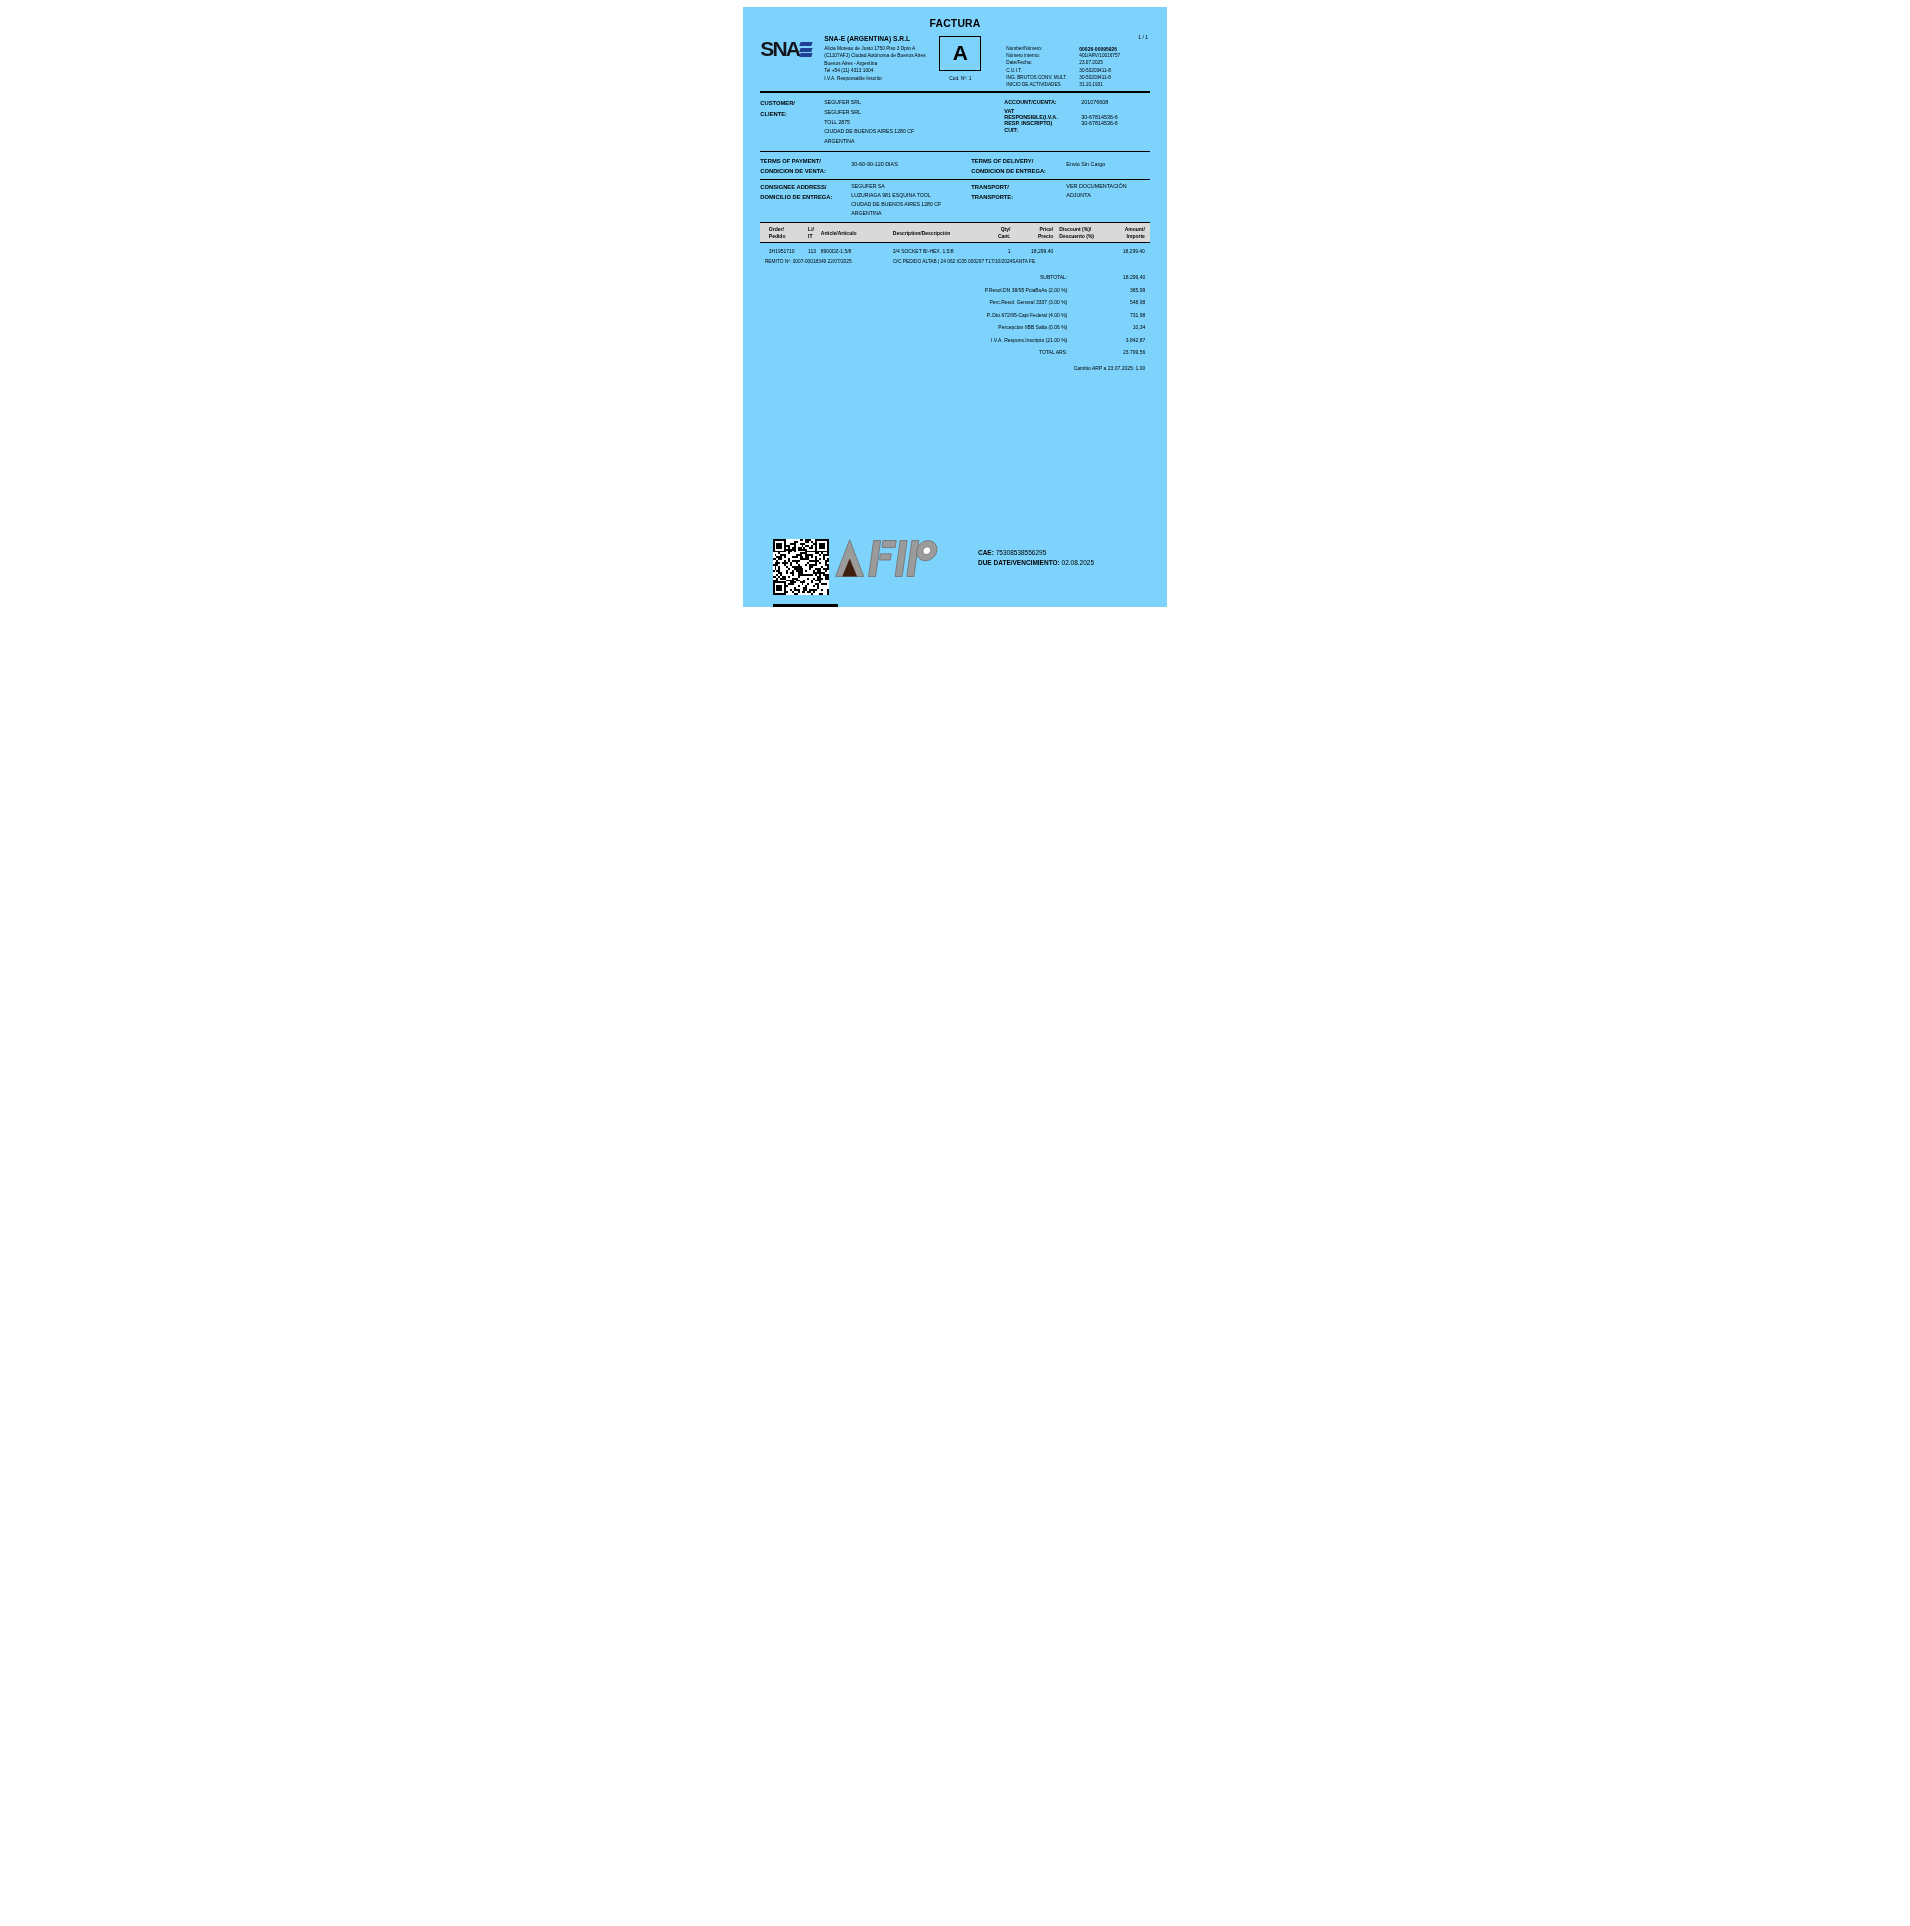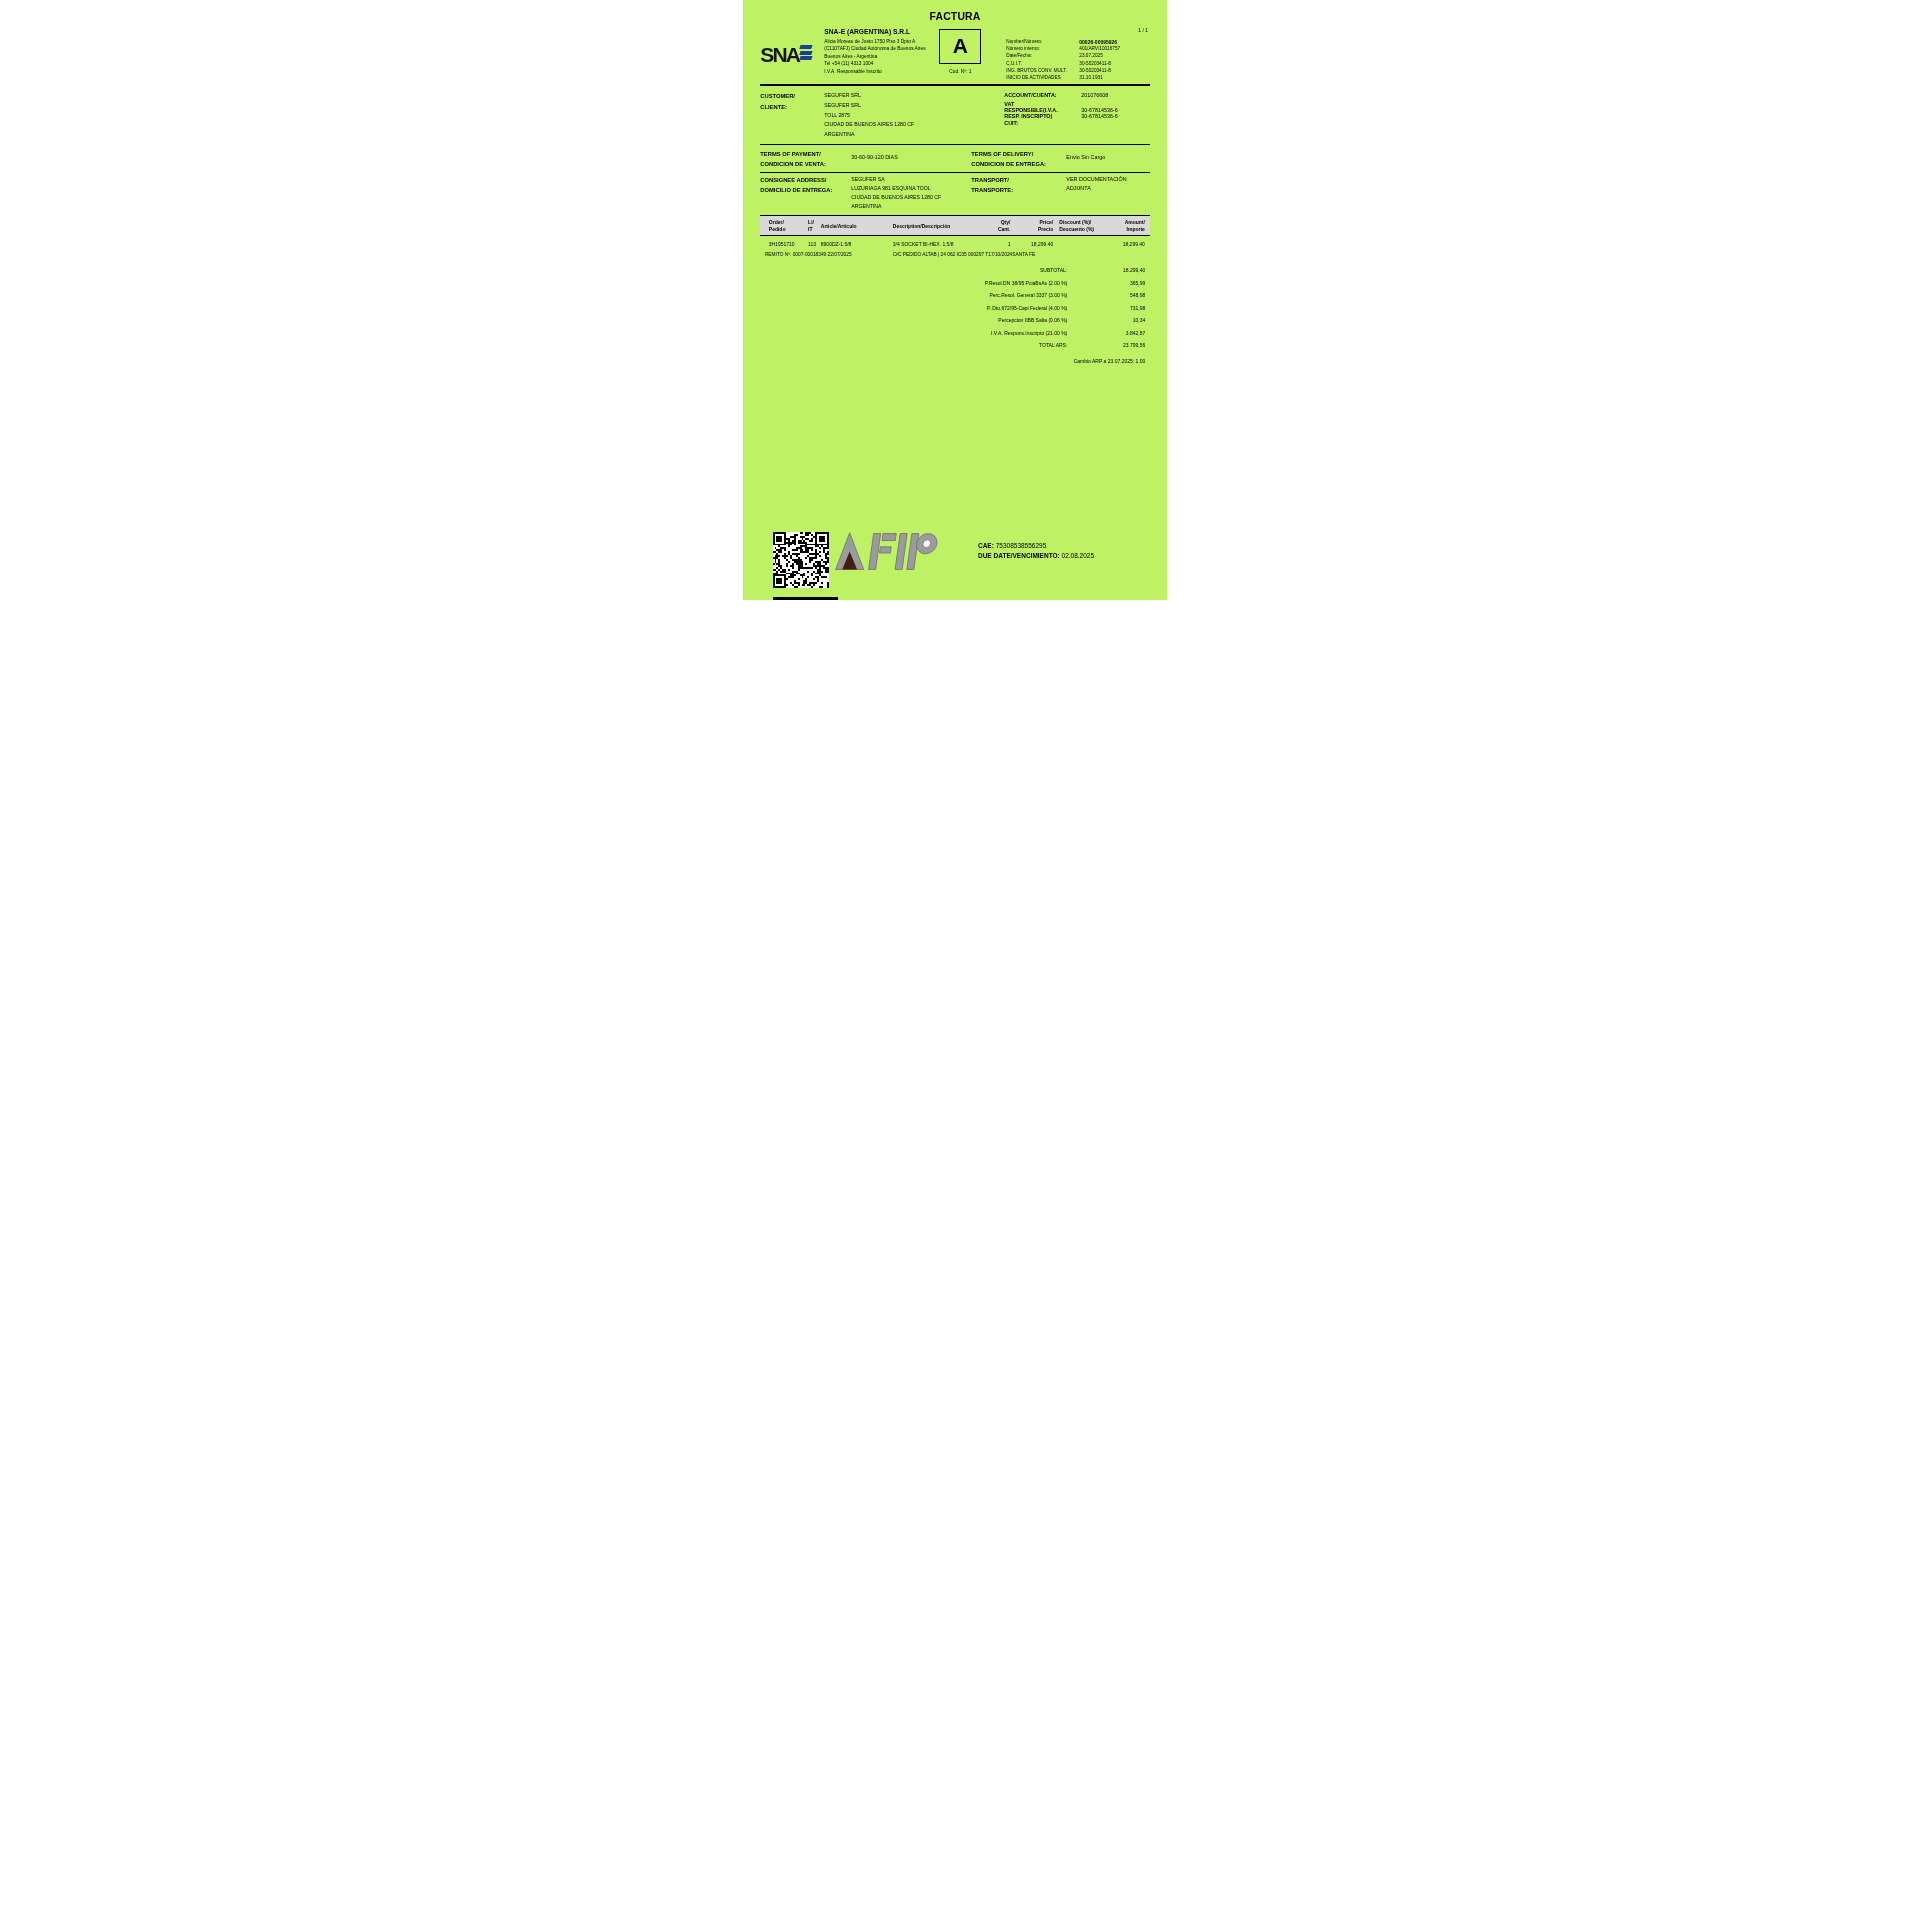--- a/index.html
+++ b/index.html
@@ -3,28 +3,28 @@
 <meta charset="utf-8">
 <style>
   :root{
     --accent-blue:#1f3f94;
     --table-header-bg:#d9d9d9;
     --afip-gray:#9b9b9b;
   }
   *{box-sizing:border-box;}
   html,body{margin:0;padding:0;background:#fff;}
   body{font-family:"Liberation Sans",sans-serif;color:#000;}
-  .page{position:relative;width:424px;height:600px;margin:0 auto;background:#bef264;padding:7.7px 17.3px;}
+  .page{position:relative;width:424px;height:600px;margin:7px auto;background:#7dd3fc;padding:7.7px 17.3px;}
 
   .title{text-align:center;font-size:10.4px;font-weight:bold;margin-top:3.1px;letter-spacing:0.2px;}
   .page-num{position:absolute;top:27px;right:19px;font-size:5px;}
 
   
   .header{position:relative;height:58px;margin-top:4.6px;}
-  .logo{position:absolute;left:0;top:19px;display:flex;align-items:flex-start;}
+  .logo{position:absolute;left:0;top:6px;display:flex;align-items:center;}
   .logo-text{font-size:21px;font-weight:900;letter-spacing:-1.9px;color:#16161c;line-height:20px;}
   .logo-bars{display:flex;flex-direction:column;gap:1.9px;margin-left:1.2px;}
   .logo-bars i{display:block;width:11.6px;height:3.5px;background:var(--accent-blue);transform:skewX(-18deg);}
   .company{position:absolute;left:64px;top:1.5px;}
   .company-name{font-size:6.7px;font-weight:bold;margin-bottom:3.1px;}
   .addr{font-size:4.8px;line-height:7.4px;}
   .type-wrap{position:absolute;left:178px;top:2.3px;width:44px;text-align:center;}
   .type-box{width:42px;height:35px;border:1.2px solid #000;margin:0 auto;display:flex;align-items:center;justify-content:center;font-size:21px;font-weight:bold;}
   .type-code{margin-top:5px;font-size:4.8px;}
   .meta{position:absolute;left:246px;top:12.3px;right:0;}

